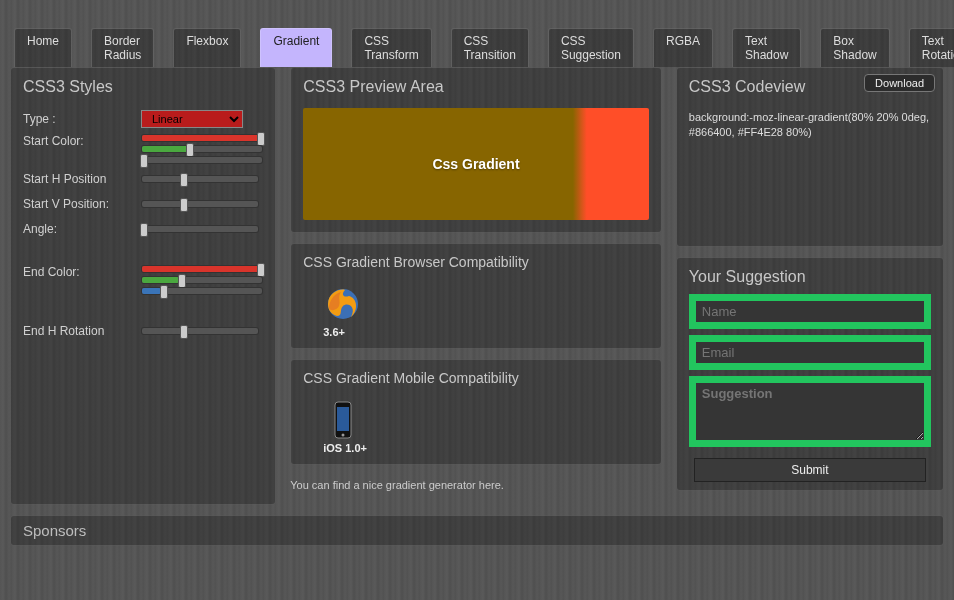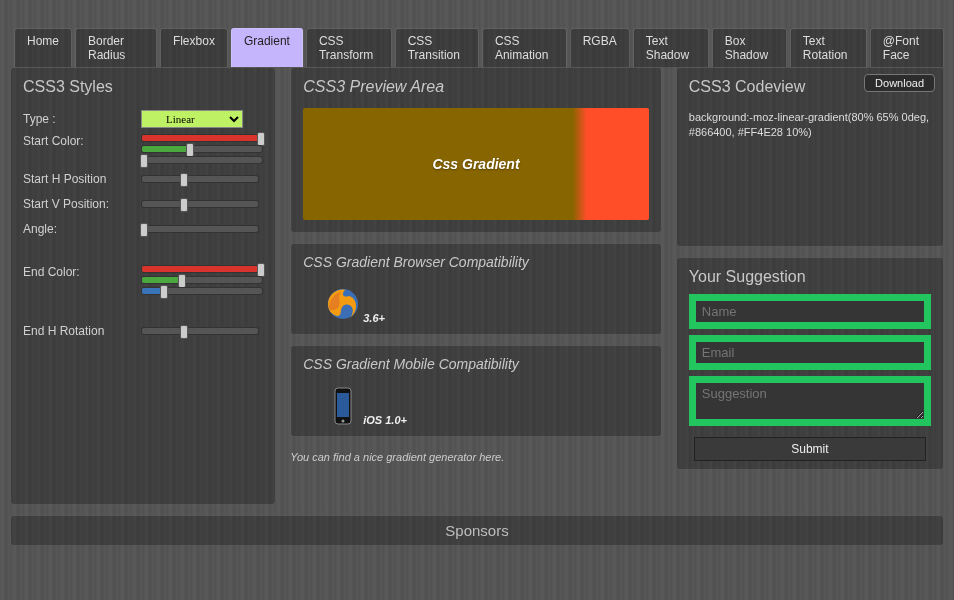--- a/index.html
+++ b/index.html
@@ -8,21 +8,21 @@
   font-family: "Segoe UI", Tahoma, sans-serif;
   font-size:13px;
   color:#ddd;
   background:
     repeating-linear-gradient(90deg, #6a6a6a 0px, #707070 3px, #636363 6px, #6d6d6d 9px, #666 12px),
     #666;
   background-blend-mode: overlay;
   padding:10px;
 }
 .wrap { position:relative; height:100%; }
-.tabs { display:flex; gap:3px; padding:18px 0 0 4px; }
+.tabs { display:flex; gap:19px; padding:18px 0 0 4px; }
 .tab {
   background:rgba(0,0,0,0.28);
   border:1px solid rgba(255,255,255,0.18);
   border-bottom:none;
   padding:5px 12px;
   color:#ddd;
   cursor:pointer;
   border-radius:3px 3px 0 0;
   font-size:12px;
 }
@@ -33,27 +33,27 @@
   border:1px solid rgba(255,255,255,0.12);
   border-radius:4px;
   padding:8px 12px;
   margin-bottom:10px;
 }
 .panel-title {
   font-size:16px; color:#c8c8c8; font-weight:500;
   padding:2px 0 8px;
 }
 .left { width:268px; }
-.mid { width:374px;font-style:italic; }
+.mid { width:374px; }
 .right { width:270px; }
 .form-row { display:flex; align-items:center; margin:5px 0; min-height:20px; }
 .form-label { width:118px; font-size:12px; color:#d0d0d0; }
 .type-select {
-  width:102px; height:18px; font-size:11px; background:#bef264; color:#000;
-  border:1px solid #888; padding:0 20px;font-family:Liberation Serif, serif;
+  width:102px; height:18px; font-size:11px; background:#b91c1c; color:#000;
+  border:1px solid #888; padding:0 6px;
 }
 .slider-stack { display:flex; flex-direction:column; gap:3px; flex:1; }
 .slider {
   position:relative; height:8px;
   background:#555;
   border:1px solid rgba(0,0,0,0.4);
   border-radius:3px;
   width:122px;
 }
 .slider .fill { position:absolute; top:0; bottom:0; left:0; border-radius:2px; }
@@ -64,45 +64,45 @@
 .slider.thin { width:118px; }
 .spacer { height:16px; }
 .preview-box {
   height:112px; margin:4px 0 4px;
   background: linear-gradient(90deg, #876500 0%, #876500 78%, #ff4e28 82%, #ff4e28 100%);
   color:#fff; font-weight:600; font-size:14px;
   display:flex; align-items:center; justify-content:center;
   border-radius:2px;
   text-shadow:0 1px 2px rgba(0,0,0,.4);
 }
-.compat-row { display:flex; flex-direction:row; align-items:flex-end; padding:6px 0 2px 20px; }
+.compat-row { display:flex; flex-direction:column; align-items:flex-start; padding:6px 0 2px 20px; }
 .browser-icon { width:40px; height:40px; }
 .icon-label { font-size:11px; font-weight:600; color:#eee; margin-top:2px; }
 .note { font-size:11px; color:#ccc; padding:4px 0; }
 .code-panel { position:relative; min-height:180px; }
 .dl-btn {
   position:absolute; top:6px; right:8px;
   background:#2c2c2c; color:#eee;
   border:1px solid #777; border-radius:4px;
   padding:2px 10px; font-size:11px; cursor:pointer;
 }
 .code-text { font-size:11px; color:#ddd; line-height:1.4; padding-top:6px; }
 .sugg input, .sugg textarea {
   width:100%; background:#353535; color:#ddd; border:7px solid #22c55e;
   padding:3px 6px; font-size:13px; margin-bottom:6px;
   font-family:inherit;
 }
-.sugg textarea { height:50px; resize:both; }
+.sugg textarea { height:71px; resize:both;font-weight:bold; }
 .submit-btn {
   display:block; width:96%; margin:2px auto 0;
   background:#3a3a3a; border:1px solid #222; color:#eee;
   padding:4px 0; font-size:12px; cursor:pointer;
 }
 .sponsors {
-  padding:6px 12px; font-size:15px; color:#bdbdbd;text-align:center;
+  padding:6px 12px; font-size:15px; color:#bdbdbd;
 }
 
 .ff-icon circle.globe{fill:#3b6fb5}
 .ff-icon path.fox{fill:#f39c12}
 .ff-icon path.fox2{fill:#e67e22}
 
 .phone-body{fill:#111;stroke:#888;stroke-width:1}
 .phone-screen{fill:#2a5a9a}
 </style>
 </head>
@@ -110,21 +110,21 @@
 
 <div class="wrap">
 
   <div class="tabs" id="tabs-container">
       <div class="tab">Home</div>
       <div class="tab">Border Radius</div>
       <div class="tab">Flexbox</div>
       <div class="tab active">Gradient</div>
       <div class="tab">CSS Transform</div>
       <div class="tab">CSS Transition</div>
-      <div class="tab">CSS Animation</div>
+      <div class="tab">CSS Suggestion</div>
       <div class="tab">RGBA</div>
       <div class="tab">Text Shadow</div>
       <div class="tab">Box Shadow</div>
       <div class="tab">Text Rotation</div>
       <div class="tab">@Font Face</div>
     </div>
 
   <div class="cols">
 
     <div class="left">
@@ -236,21 +236,21 @@
         </div>
       </div>
 
       <div class="note">You can find a nice gradient generator here.</div>
     </div>
 
     <div class="right">
       <div class="panel code-panel">
         <button class="dl-btn">Download</button>
         <div class="panel-title">CSS3 Codeview</div>
-        <div class="code-text">background:-moz-linear-gradient(80% 65% 0deg, #866400, #FF4E28 10%)</div>
+        <div class="code-text">background:-moz-linear-gradient(80% 20% 0deg, #866400, #FF4E28 80%)</div>
       </div>
 
       <div class="panel sugg" style="min-height:196px;">
         <div class="panel-title">Your Suggestion</div>
         <input placeholder="Name" style="">
         <input placeholder="Email" style="">
         <textarea placeholder="Suggestion" style=""></textarea>
         <button class="submit-btn">Submit</button>
       </div>
     </div>

